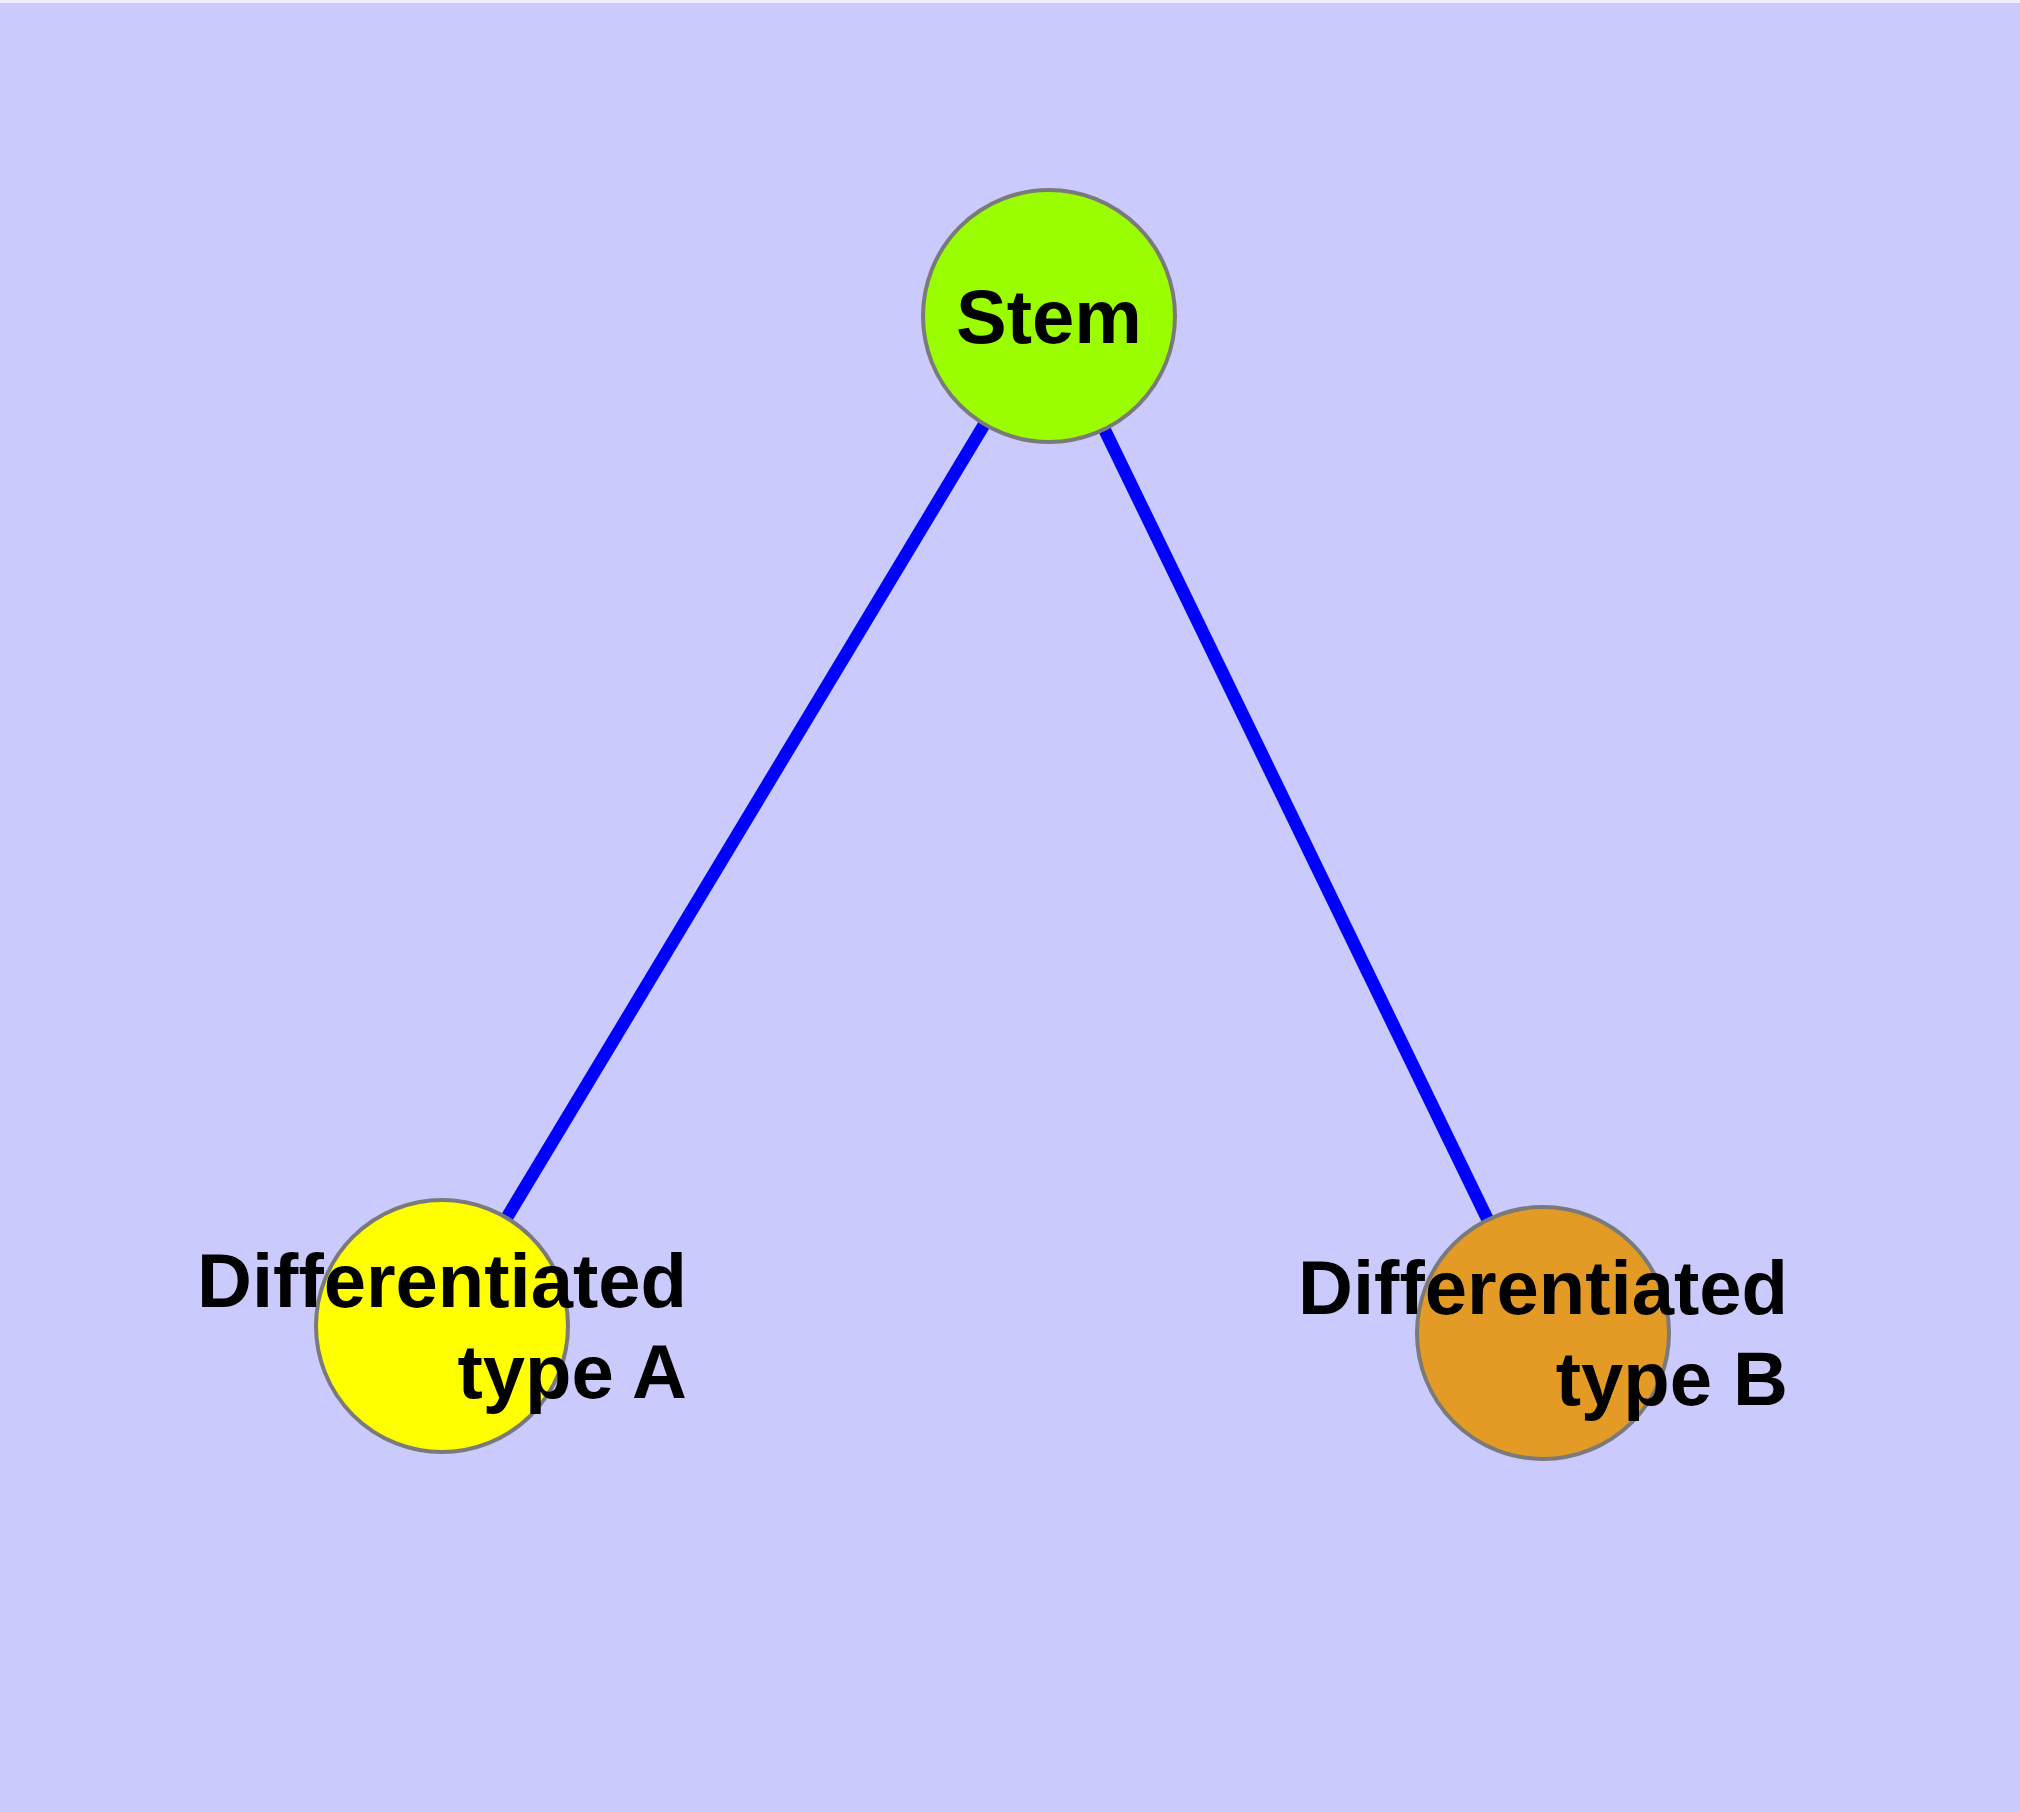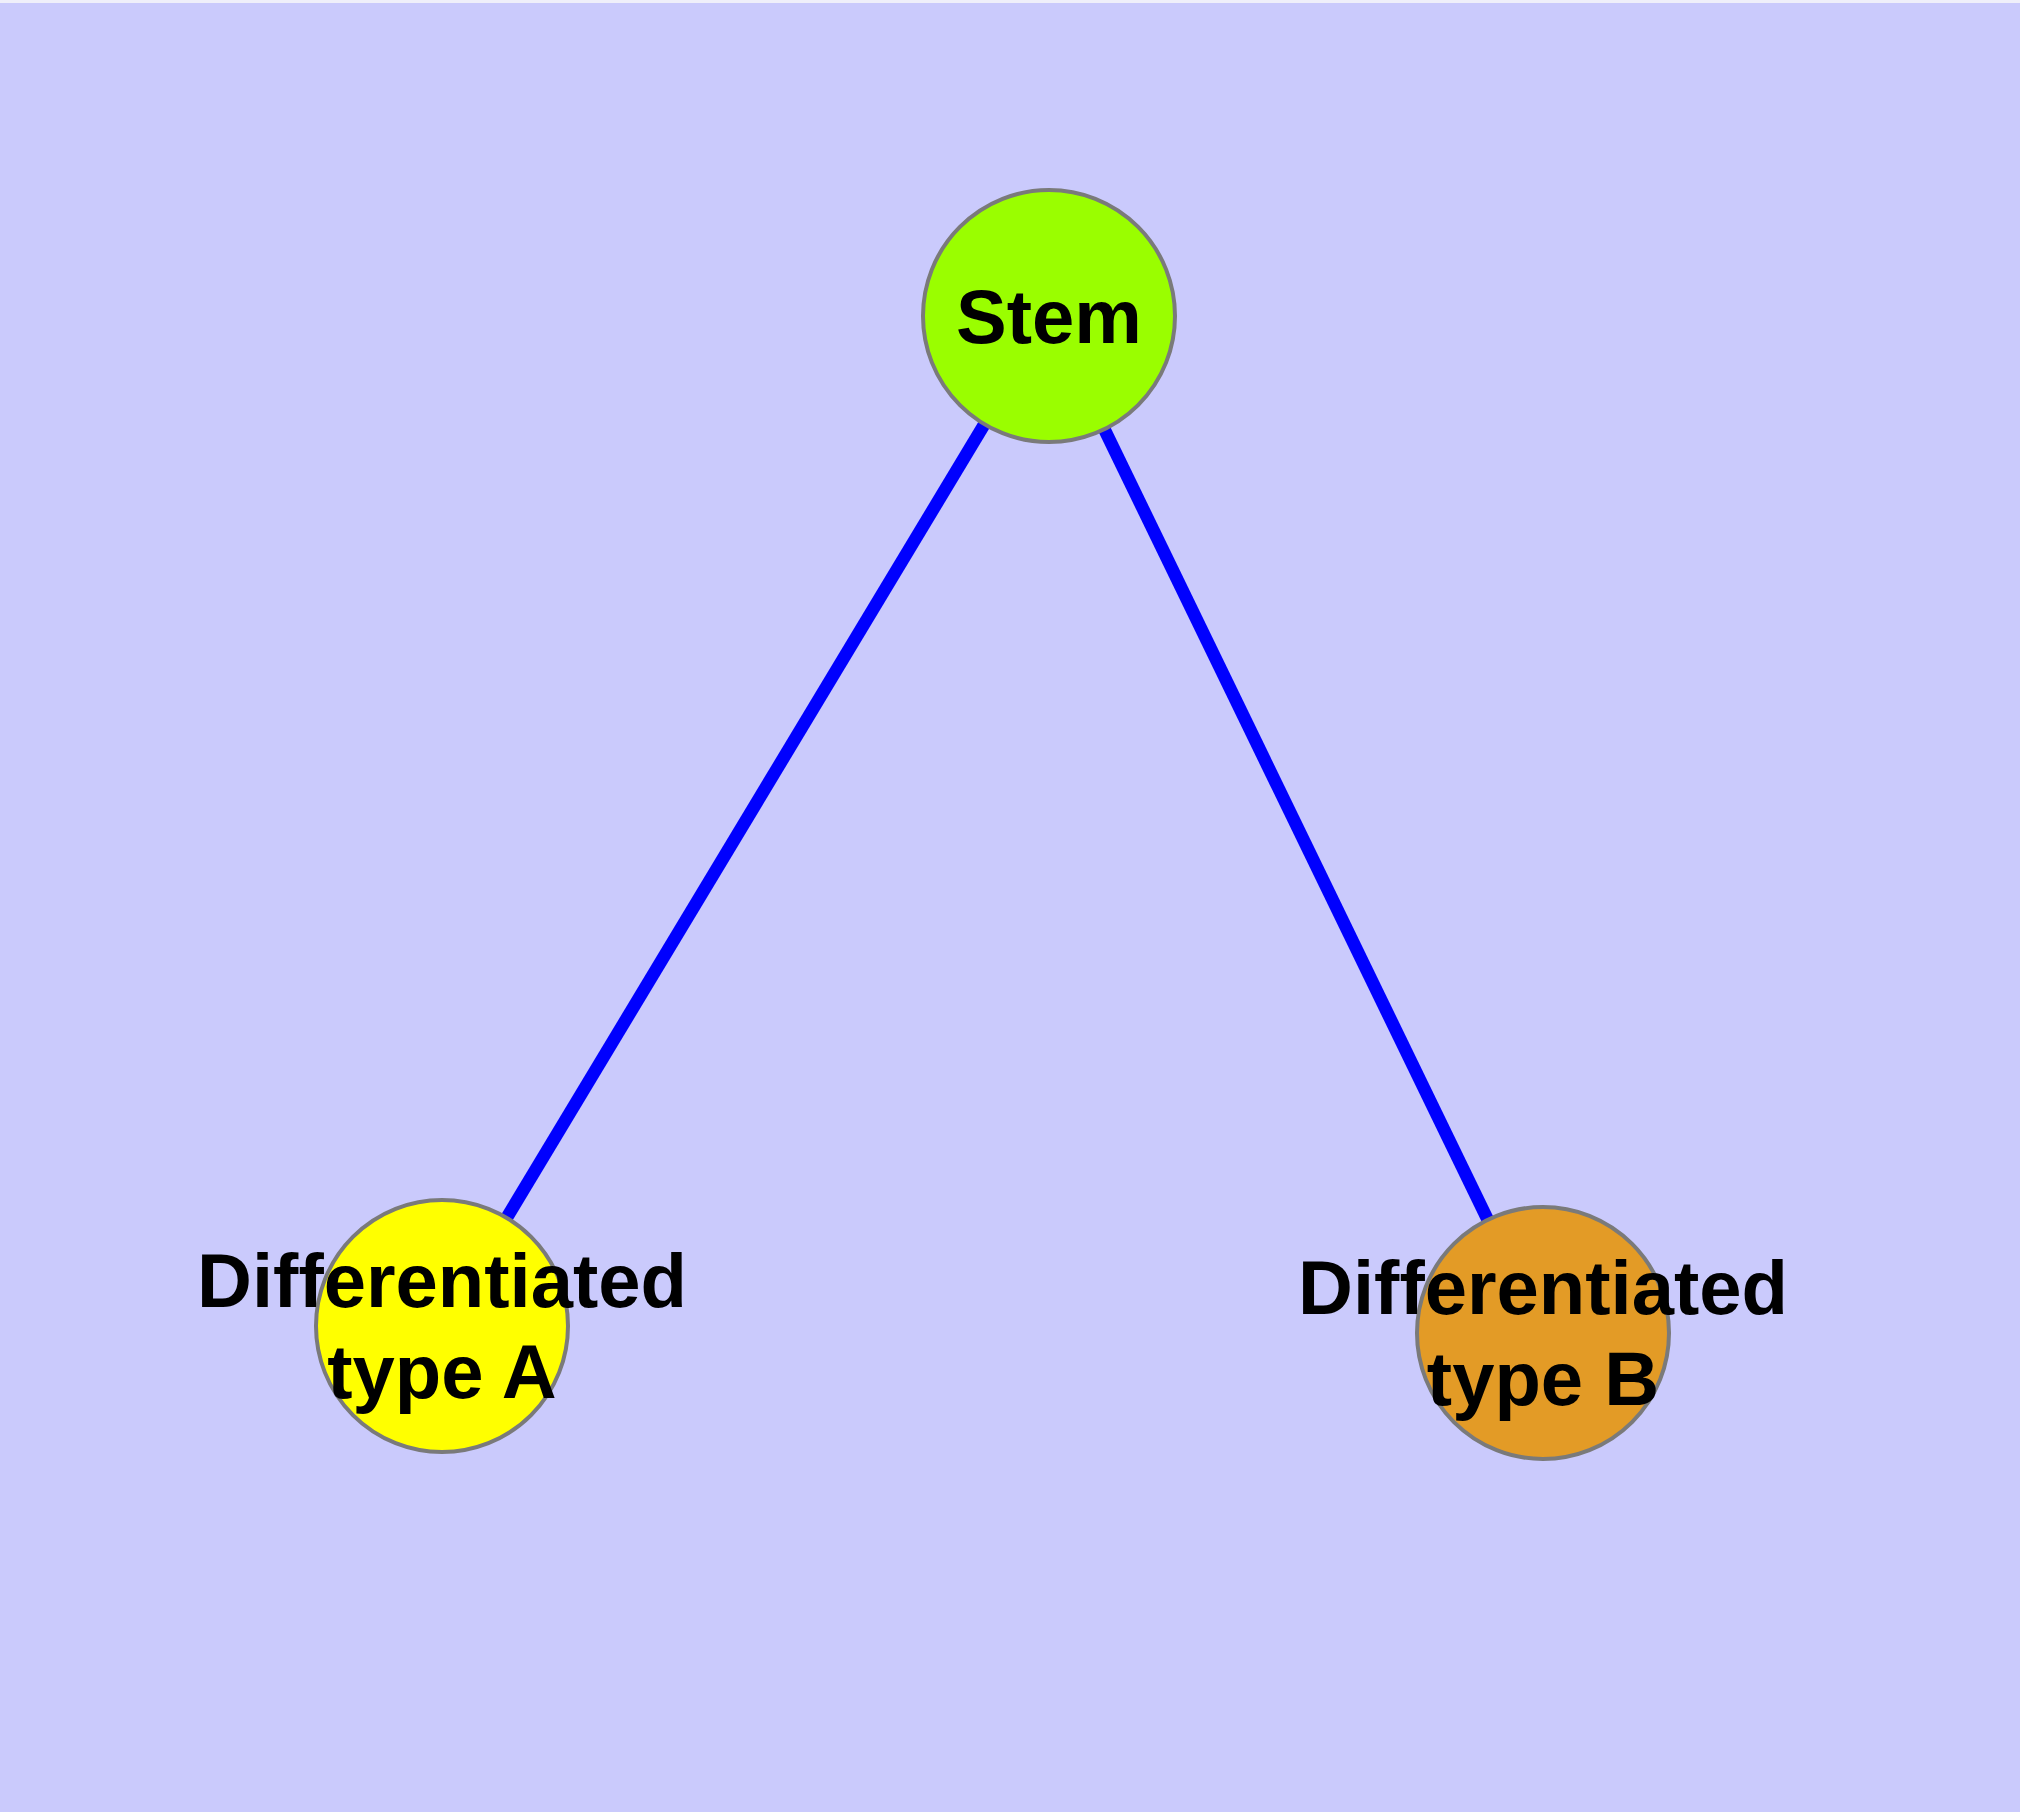--- a/index.html
+++ b/index.html
@@ -37,21 +37,21 @@
     border-radius: 50%;
     box-sizing: border-box;
     border-style: solid;
   }
   .node-label {
     position: absolute;
     transform: translate(-50%, -50%);
     font-size: 76px;
     font-weight: bold;
     line-height: 91px;
-    text-align: center;
+    text-align: right;
     white-space: pre-line;
     pointer-events: none;
   }
 </style>
 </head>
 <body>
 
 <div class="canvas" style="background: rgb(202, 202, 252); width: 2021px; height: 1812px;">
 
   <svg class="edges-layer" xmlns="http://www.w3.org/2000/svg" viewBox="0 0 2384 2138">

